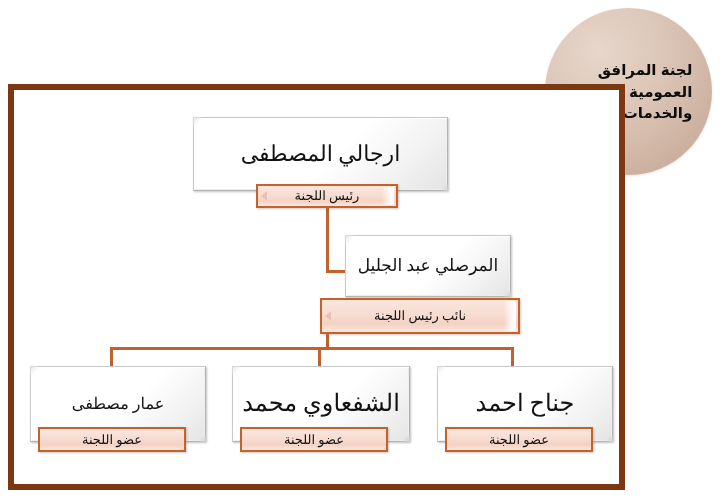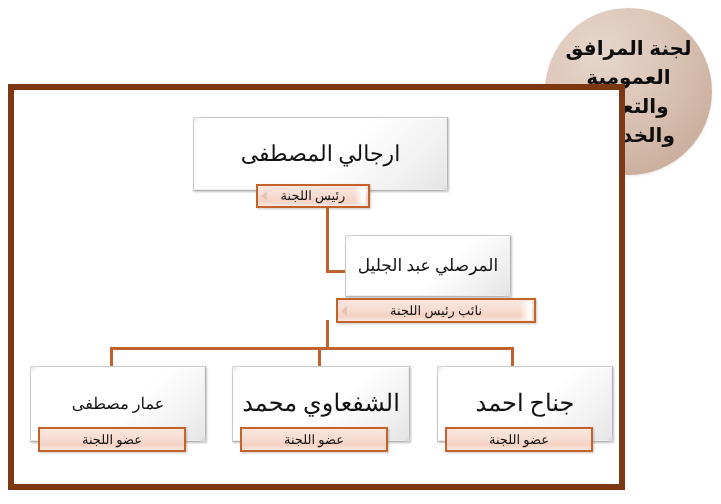--- a/index.html
+++ b/index.html
@@ -133,34 +133,35 @@
     display: flex;
     align-items: center;
     justify-content: center;
     text-align: center;
     direction: rtl;
     box-shadow: 0 1px 3px rgba(0,0,0,0.10);
   }
   #title-circle .circle-text {
     font-family: "Liberation Sans", "DejaVu Sans", sans-serif;
     font-weight: bold;
-    font-size: 20px;
+    font-size: 15px;
     line-height: 1.45;
     color: #0d0d0d;
     padding: 0 14px;
+    text-align: right;
   }
 
   
   #node-president            { left: 193px; top: 117px; width: 255px; }
   #node-president .node-box  { height: 74px; font-size: 22px; }
-  #badge-president           { left: 256px; top: 184px; width: 114px; height: 24px; }
+  #badge-president           { left: 256px; top: 184px; width: 142px; height: 24px; }
 
   #node-vice                 { left: 345px; top: 235px; width: 166px; }
   #node-vice .node-box       { height: 62px; font-size: 17px; }
-  #badge-vice                { left: 336px; top: 298px; width: 200px; height: 25px; }
+  #badge-vice                { left: 320px; top: 298px; width: 200px; height: 36px; }
 
   #node-member-1             { left: 30px;  top: 366px; width: 176px; }
   #node-member-1 .node-box   { height: 76px; font-size: 16px; text-align: right; }
   #badge-member-1            { left: 38px;  top: 427px; width: 148px; height: 25px; }
 
   #node-member-2             { left: 232px; top: 366px; width: 178px; }
   #node-member-2 .node-box   { height: 76px; font-size: 24px; }
   #badge-member-2            { left: 240px; top: 427px; width: 148px; height: 25px; }
 
   #node-member-3             { left: 437px; top: 366px; width: 176px; }

